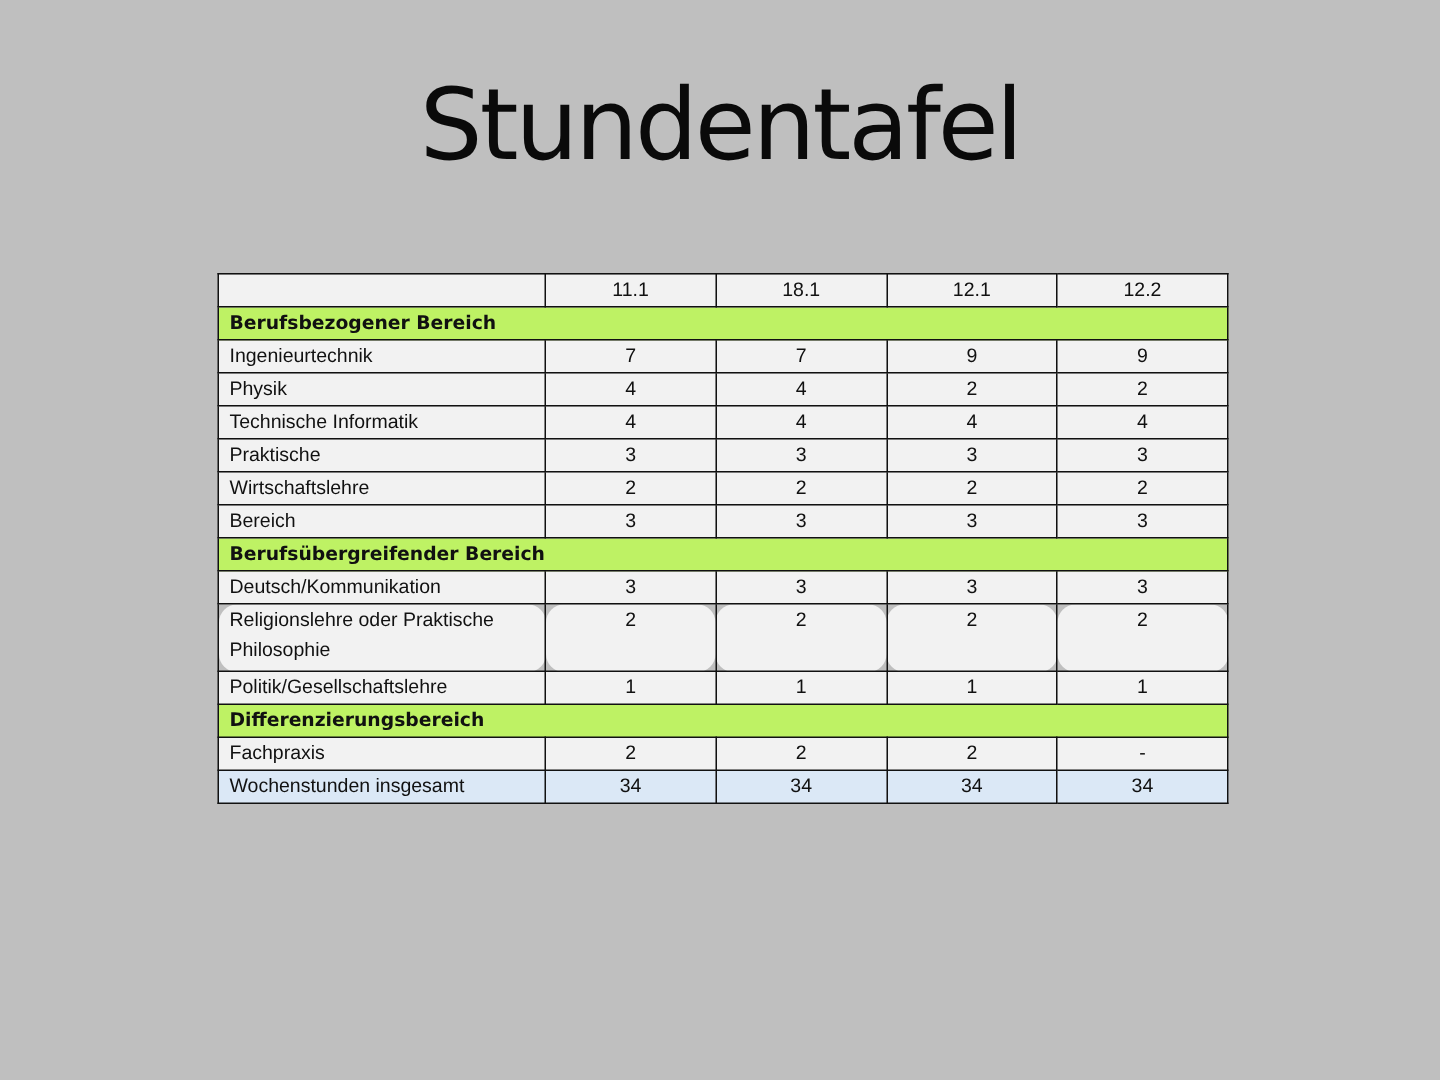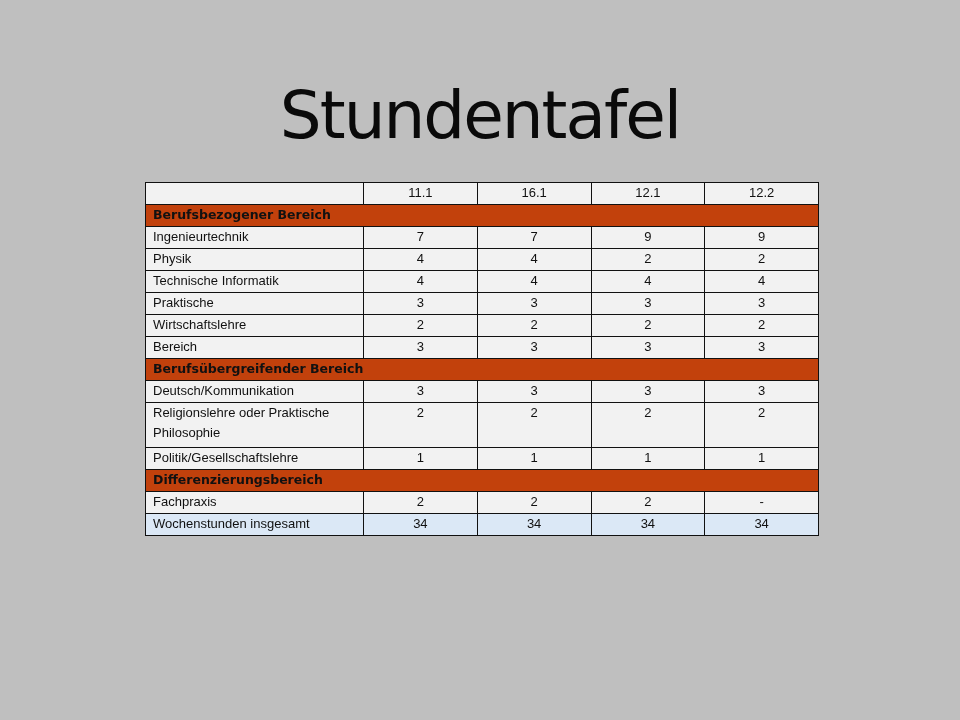--- a/index.html
+++ b/index.html
@@ -3,34 +3,34 @@
 <meta charset="utf-8">
 <style>
   html, body { margin:0; padding:0; }
   body {
     width:960px; height:720px; background:#bfbfbf; position:relative; overflow:hidden;
     font-family: "Liberation Sans", sans-serif;
   }
   .title {
     position:absolute; left:0; top:42px; width:960px; text-align:center;
     font-family: "DejaVu Sans", sans-serif; font-size:66px; color:#0a0a0a;
-    letter-spacing:-2px; line-height:84px;margin-top:32px;
+    letter-spacing:-2px; line-height:84px;
   }
   table.stundentafel {
     position:absolute; left:145px; top:182px; width:673px;
     border-collapse:collapse; table-layout:fixed;
     font-size:13px; color:#111;
   }
   table.stundentafel td {
     border:1.5px solid #111; background:#f2f2f2; padding:0 7px; height:21px;
     vertical-align:top; line-height:20px;
   }
   td.num { text-align:center; padding:0; }
-  tr.section td { background:#c2410c; font-weight:bold; font-family:"DejaVu Sans", sans-serif; font-size:12.5px; }
-  tr.tall td { height:44px; }
+  tr.section td { background:#bef264; font-weight:bold; font-family:"DejaVu Sans", sans-serif; font-size:12.5px; }
+  tr.tall td { height:44px;border-radius:12px; }
   tr.total td { background:#dbe8f6;margin-left:48px; }
   col.c0 { width:218px; }
   col.cn { width:113.75px; }
 </style>
 </head>
 <body>
 
 <div class="title">Stundentafel</div>
 
 <table class="stundentafel">
@@ -38,21 +38,21 @@
       <col class="c0">
       <col class="cn">
       <col class="cn">
       <col class="cn">
       <col class="cn">
     </colgroup>
   <tbody>
     <tr>
       <td></td>
       <td class="num">11.1</td>
-      <td class="num">16.1</td>
+      <td class="num">18.1</td>
       <td class="num">12.1</td>
       <td class="num">12.2</td>
     </tr>
 
     <tr class="section">
       <td colspan="5">Berufsbezogener Bereich</td>
     </tr>
     <tr>
       <td>Ingenieurtechnik</td>
       <td class="num">7</td>

